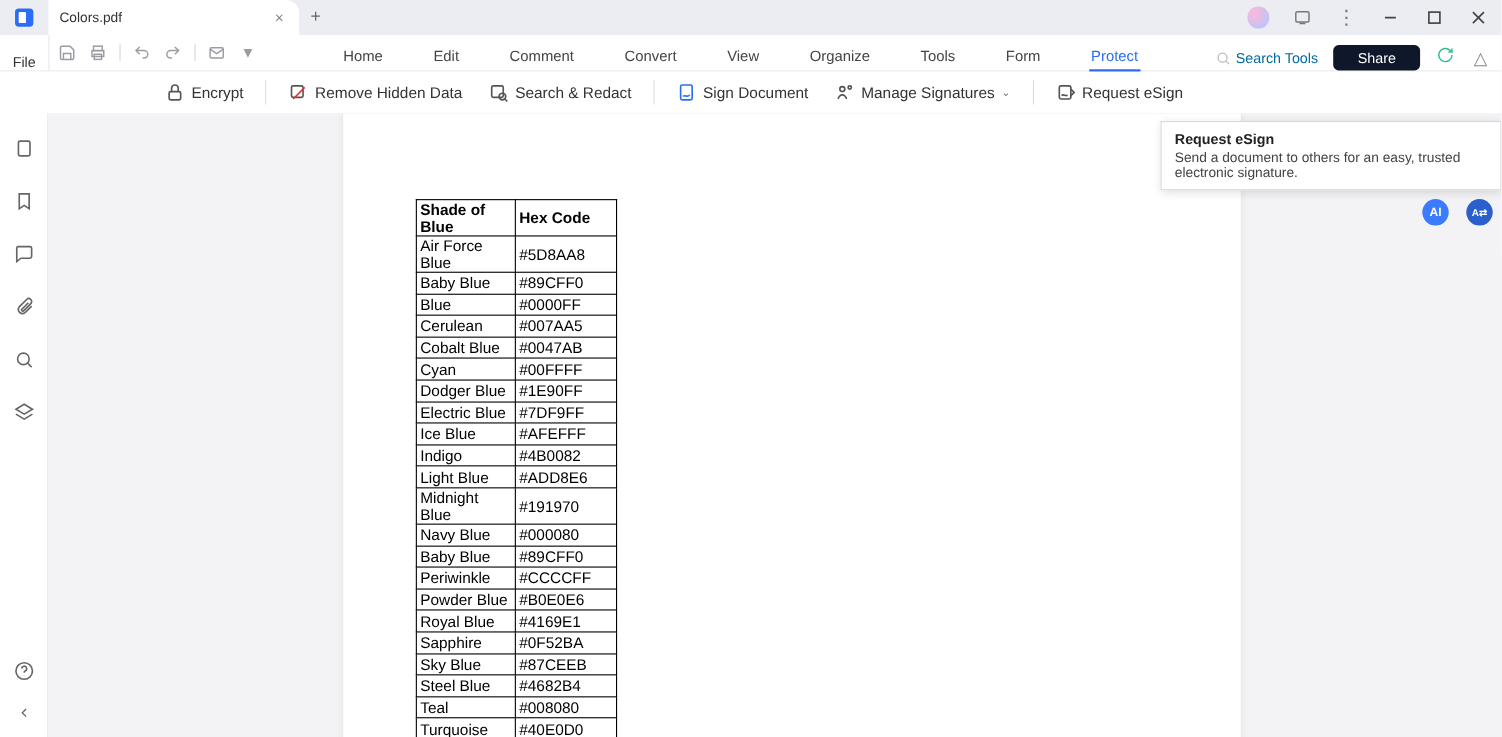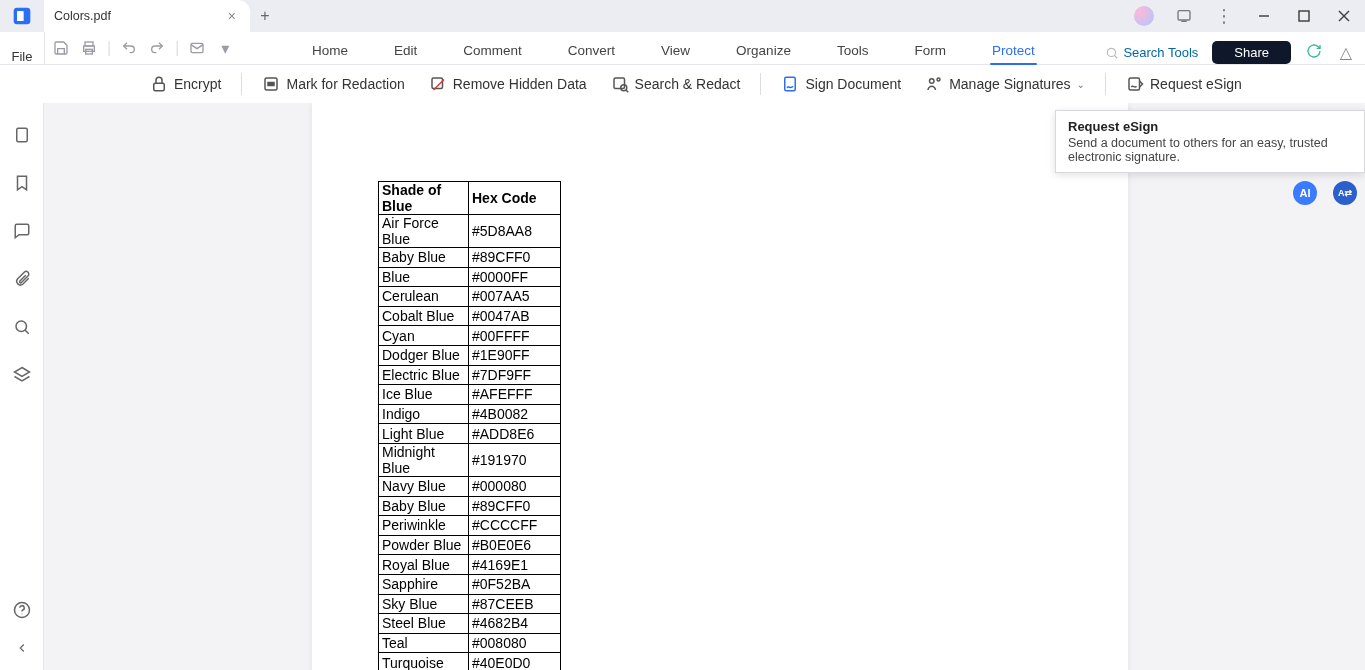--- a/index.html
+++ b/index.html
@@ -2,21 +2,21 @@
 <html><head>
 <meta charset="utf-8">
 <style>
   * { margin:0; padding:0; box-sizing:border-box; font-family:"Segoe UI",Arial,sans-serif; }
   body { background:#f5f5f7; width:1365px; height:670px; overflow:hidden; }
 
   
   .titlebar { height:32px; background:#ecedf2; display:flex; align-items:stretch; }
   .app-icon { width:44px; display:flex; align-items:center; justify-content:center; }
   .app-icon svg { width:20px; height:20px; }
-  .tab { width:206px; background:#fff; border-top-right-radius:12px; display:flex; align-items:center; padding:0 10px; font-size:12.5px; color:#333; }
+  .tab { width:228px; background:#fff; border-top-right-radius:12px; display:flex; align-items:center; padding:0 10px; font-size:12.5px; color:#333; }
   .tab .close { margin-left:auto; color:#888; font-size:14px; padding:0 4px; cursor:pointer; }
   .newtab { width:30px; display:flex; align-items:center; justify-content:center; color:#666; font-size:16px; cursor:pointer; }
   .title-spacer { flex:1; }
   .title-right { display:flex; align-items:center; gap:10px; padding-right:6px; }
   .title-btn { width:30px; height:28px; display:flex; align-items:center; justify-content:center; color:#555; cursor:pointer; }
   .avatar { width:20px; height:20px; border-radius:50%; background:radial-gradient(circle at 30% 30%,#ffb8d9,#a8c9ff); }
 
   
   .menubar { height:33px; background:#fff; display:flex; align-items:flex-end; border-bottom:1px solid #e6e6ea; }
   .file-btn { width:44px; text-align:center; font-size:13px; color:#333; cursor:pointer; }
@@ -181,29 +181,20 @@
           <rect x="5" y="11" width="14" height="10" rx="2"></rect>
           <path d="M8 11V7a4 4 0 0 1 8 0v4"></path>
         </svg>
       </span>
     <span>Encrypt</span>
   </div>
   <div class="vsep"></div>
   <div class="rbtn">
     <span class="ico">
         <svg viewBox="0 0 24 24" fill="none" stroke="currentColor" stroke-width="2">
-          <rect x="4" y="4" width="16" height="16" rx="2"></rect>
-          <rect x="8" y="10" width="8" height="4" fill="currentColor"></rect>
-        </svg>
-      </span>
-    <span>Mark for Redaction</span>
-  </div>
-  <div class="rbtn">
-    <span class="ico">
-        <svg viewBox="0 0 24 24" fill="none" stroke="currentColor" stroke-width="2">
           <rect x="4" y="4" width="14" height="14" rx="2"></rect>
           <line x1="6" y1="20" x2="20" y2="6" stroke="#d33"></line>
         </svg>
       </span>
     <span>Remove Hidden Data</span>
   </div>
   <div class="rbtn">
     <span class="ico">
         <svg viewBox="0 0 24 24" fill="none" stroke="currentColor" stroke-width="2">
           <rect x="4" y="4" width="14" height="14" rx="2"></rect>

